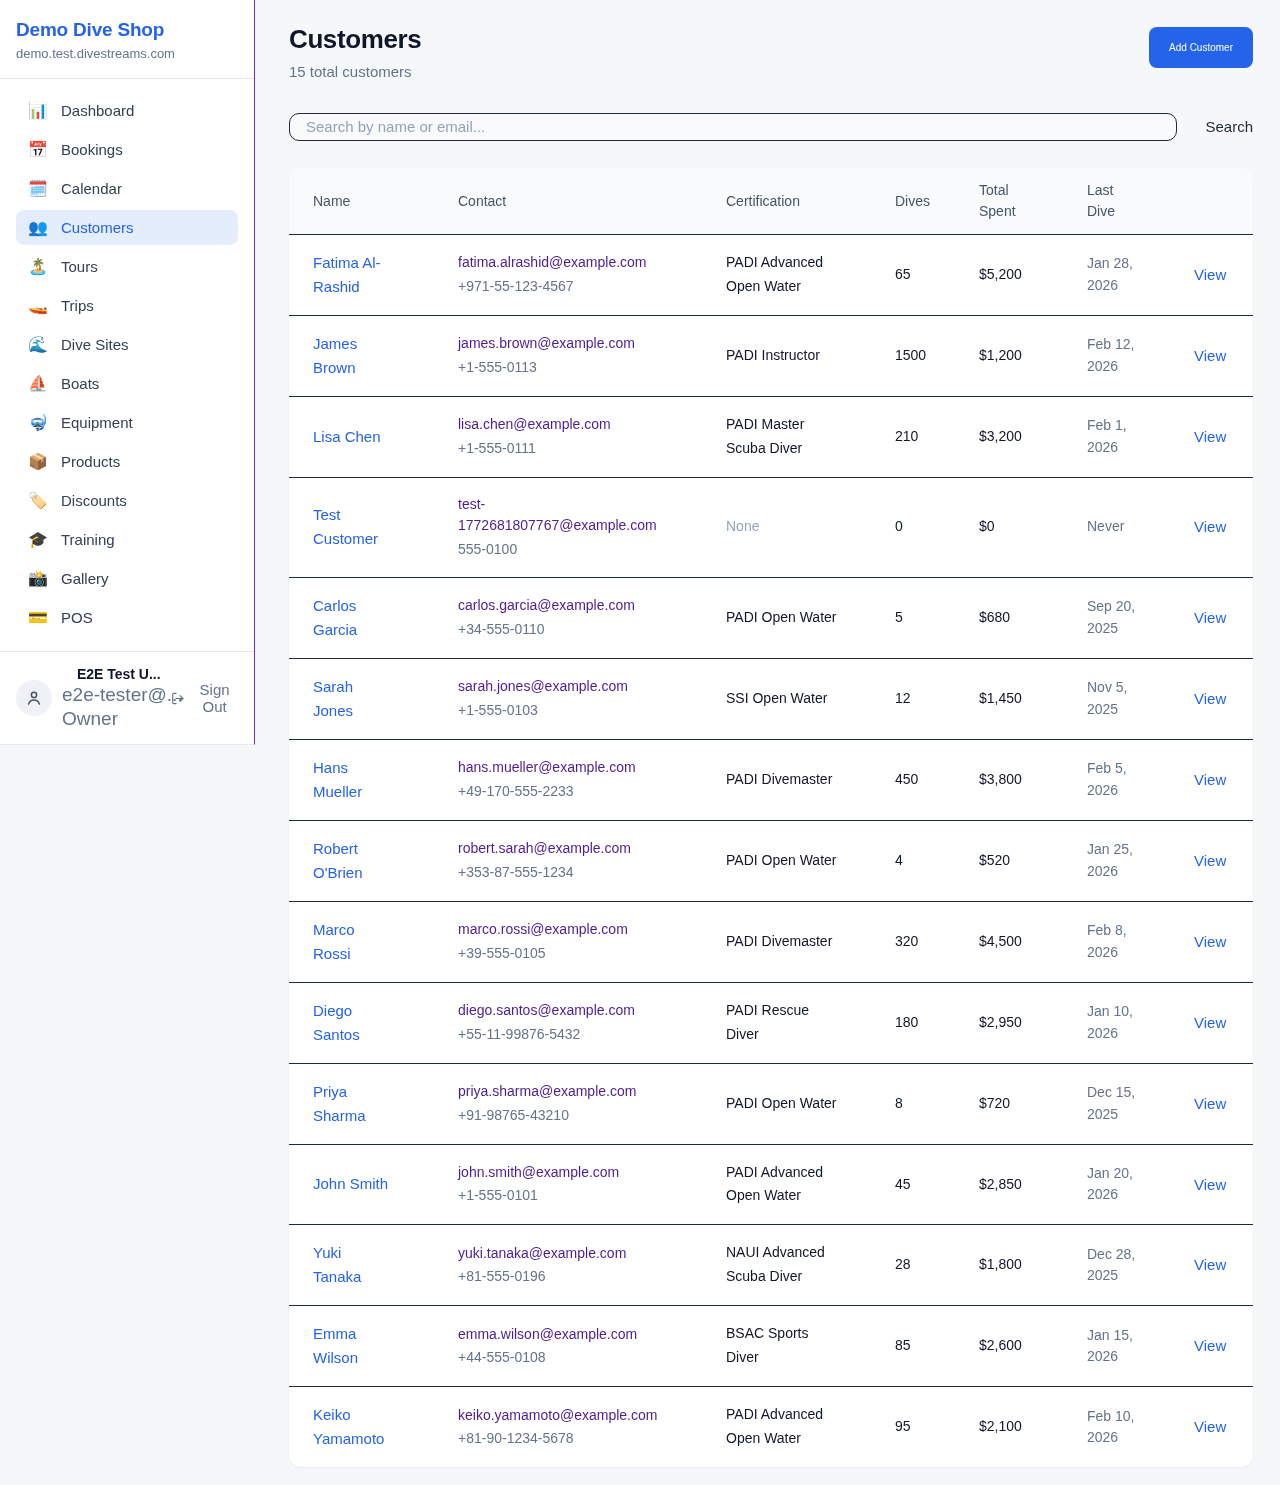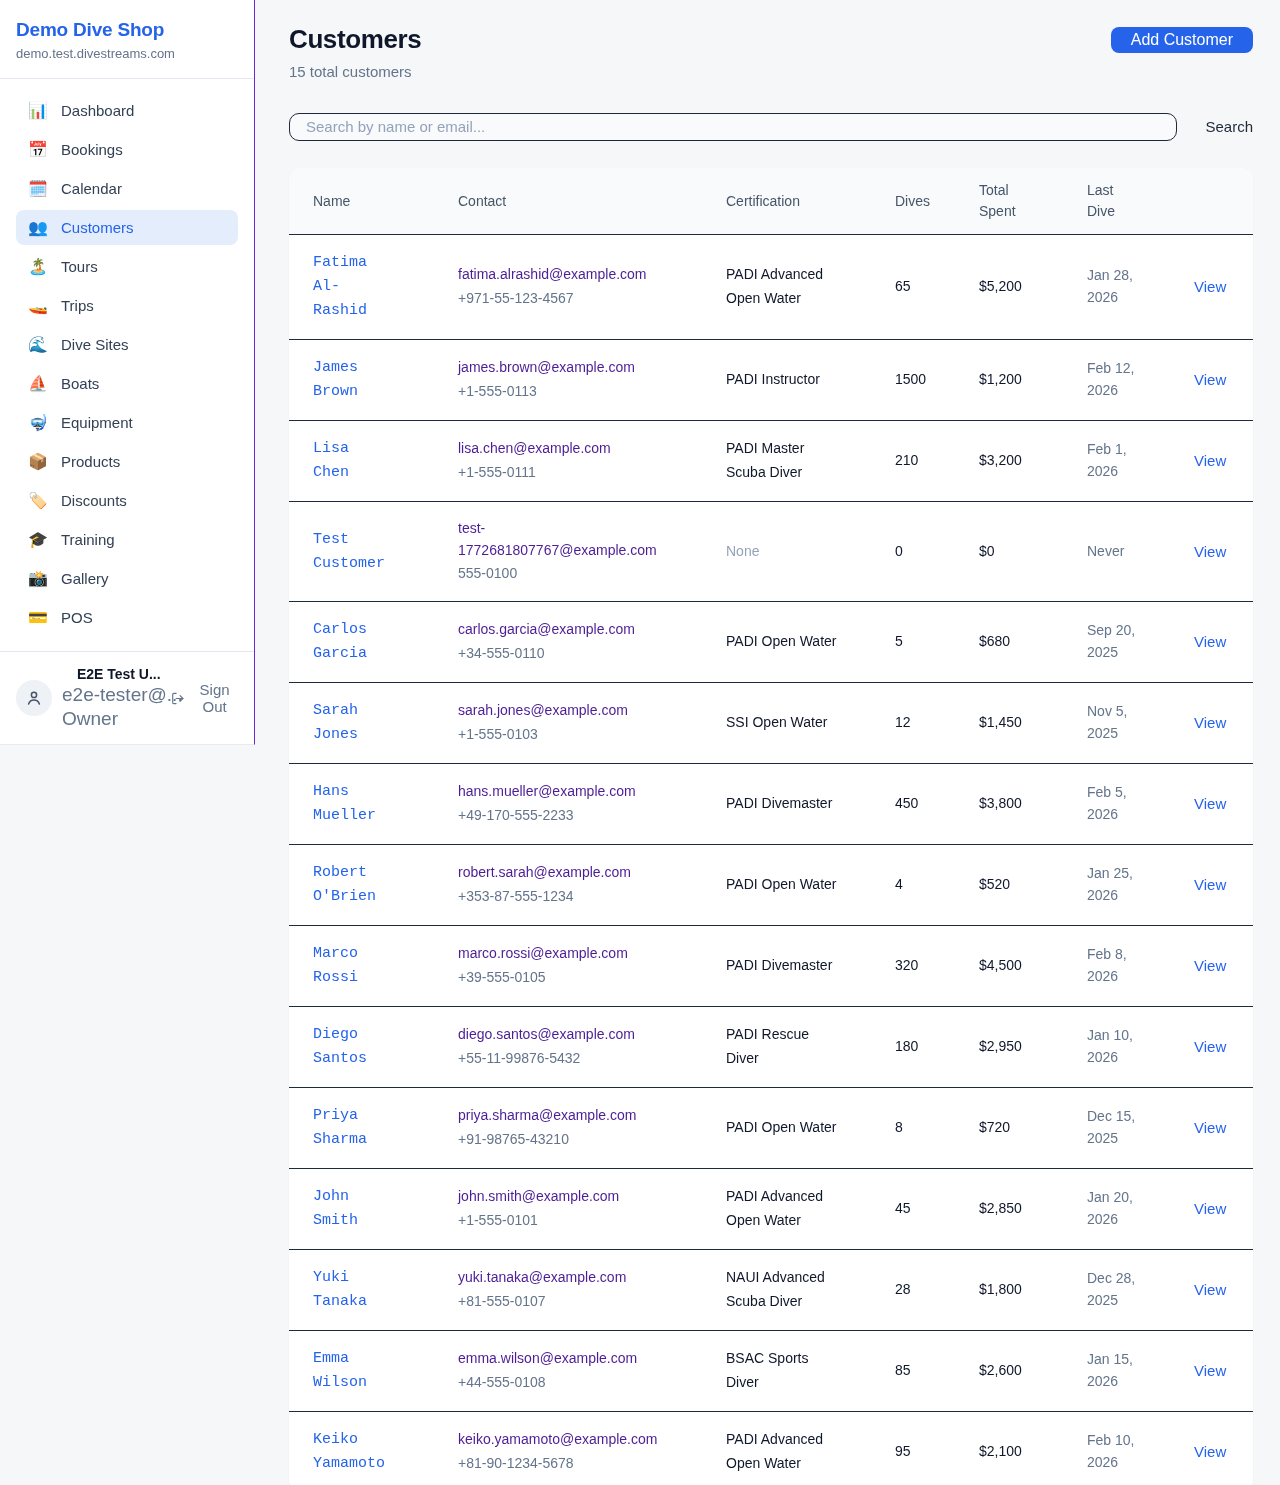--- a/index.html
+++ b/index.html
@@ -49,22 +49,22 @@
     font-family:inherit; cursor:pointer; padding:0;
   }
 
   
   .main { flex:1; padding:24px 27px 0 34px; }
   .page-header { display:flex; justify-content:space-between; align-items:flex-start; }
   .page-title { font-size:26px; font-weight:700; color:#0f172a; margin:0; letter-spacing:-0.4px; }
   .page-subtitle { color:#64748b; font-size:15px; margin-top:8px; }
   .btn-primary {
     background:#2563eb; color:#ffffff; border:none; border-radius:8px;
-    font-size:16px; font-weight:500; font-family:inherit;
-    padding:4px 20px; cursor:pointer; margin-top:3px;
+    font-size:10px; font-weight:500; font-family:inherit;
+    padding:15px 20px; cursor:pointer; margin-top:3px;
   }
   .search-row { display:flex; align-items:center; margin-top:30px; }
   .search-input {
     flex:1; height:28px;
     border:1px solid #1e293b; border-radius:10px;
     background:#f8fafc; padding:0 16px;
     font-size:15px; color:#0f172a; font-family:inherit; outline:none;
   }
   .search-input::placeholder { color:#94a3b8; }
   .search-btn {
@@ -84,21 +84,21 @@
     padding:12px 16px 12px 0; vertical-align:middle; line-height:1.5;
   }
   thead th:first-child { padding-left:24px; }
   thead th .th-inner { display:inline-block; max-width:58px; }
   thead th .th-inner.wide { max-width:none; }
   tbody td {
     border-top:1px solid #1e293b;
     padding:16px 16px 16px 0; font-size:14px;
     vertical-align:middle; line-height:1.55; color:#0f172a;
   }
-  tbody td:first-child { padding-left:24px;font-family:Liberation Mono, monospace; }
+  tbody td:first-child { padding-left:24px; }
   .name-link {
     color:#2563eb; font-size:15px; font-weight:500; text-decoration:none;
     display:inline-block; max-width:80px; line-height:1.6; cursor:pointer;
   }
   .contact-email { color:#4c1d95; max-width:200px; }
   .contact-phone { color:#64748b; margin-top:2px; max-width:200px; }
   .cert-text { display:inline-block; max-width:112px; line-height:1.7; }
   .cert-none { color:#94a3b8; }
   .td-last { color:#64748b; }
   .last-text { display:inline-block; max-width:58px; line-height:1.55; }
@@ -375,21 +375,21 @@
             <td><span class="cert-text">PADI Advanced Open Water</span></td>
             <td>45</td>
             <td>$2,850</td>
             <td class="td-last"><span class="last-text">Jan 20, 2026</span></td>
             <td><a class="view-link">View</a></td>
           </tr>
           <tr>
             <td><a class="name-link">Yuki Tanaka</a></td>
             <td>
                 <div class="contact-email">yuki.tanaka@example.com</div>
-                <div class="contact-phone">+81-555-0107</div>
+                <div class="contact-phone">+81-555-0196</div>
               </td>
             <td><span class="cert-text">NAUI Advanced Scuba Diver</span></td>
             <td>28</td>
             <td>$1,800</td>
             <td class="td-last"><span class="last-text">Dec 28, 2025</span></td>
             <td><a class="view-link">View</a></td>
           </tr>
           <tr>
             <td><a class="name-link">Emma Wilson</a></td>
             <td>

